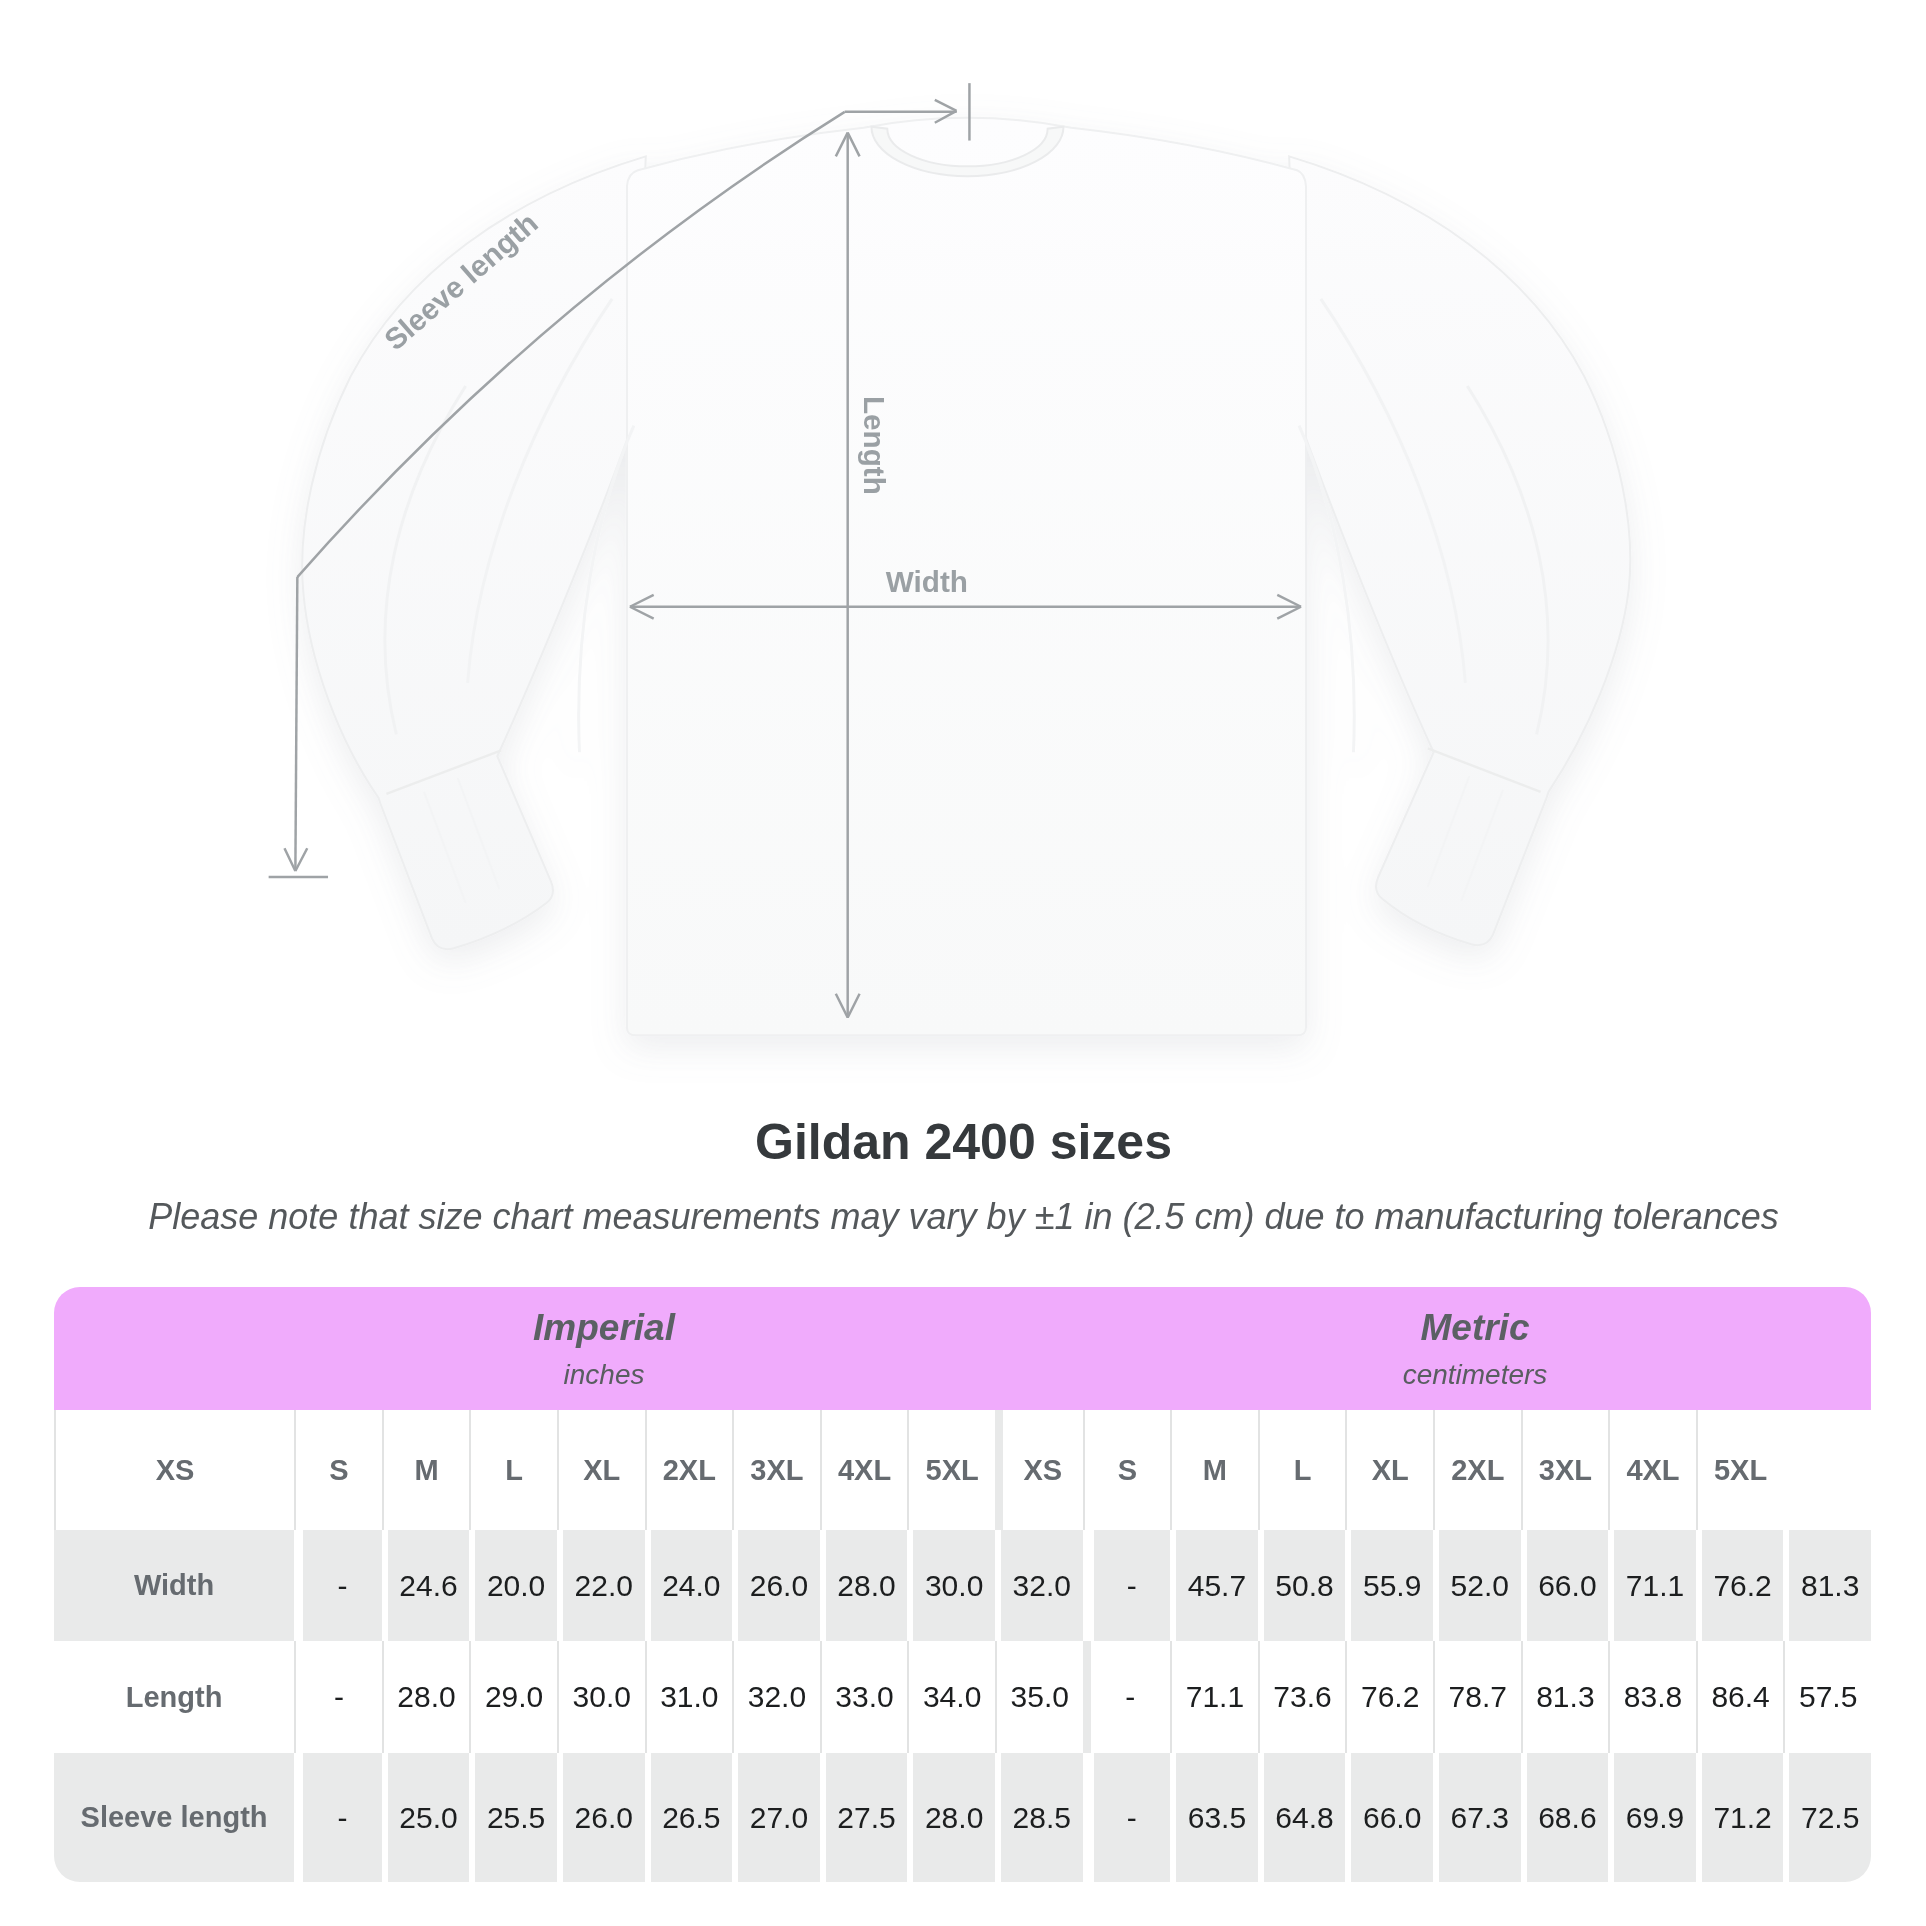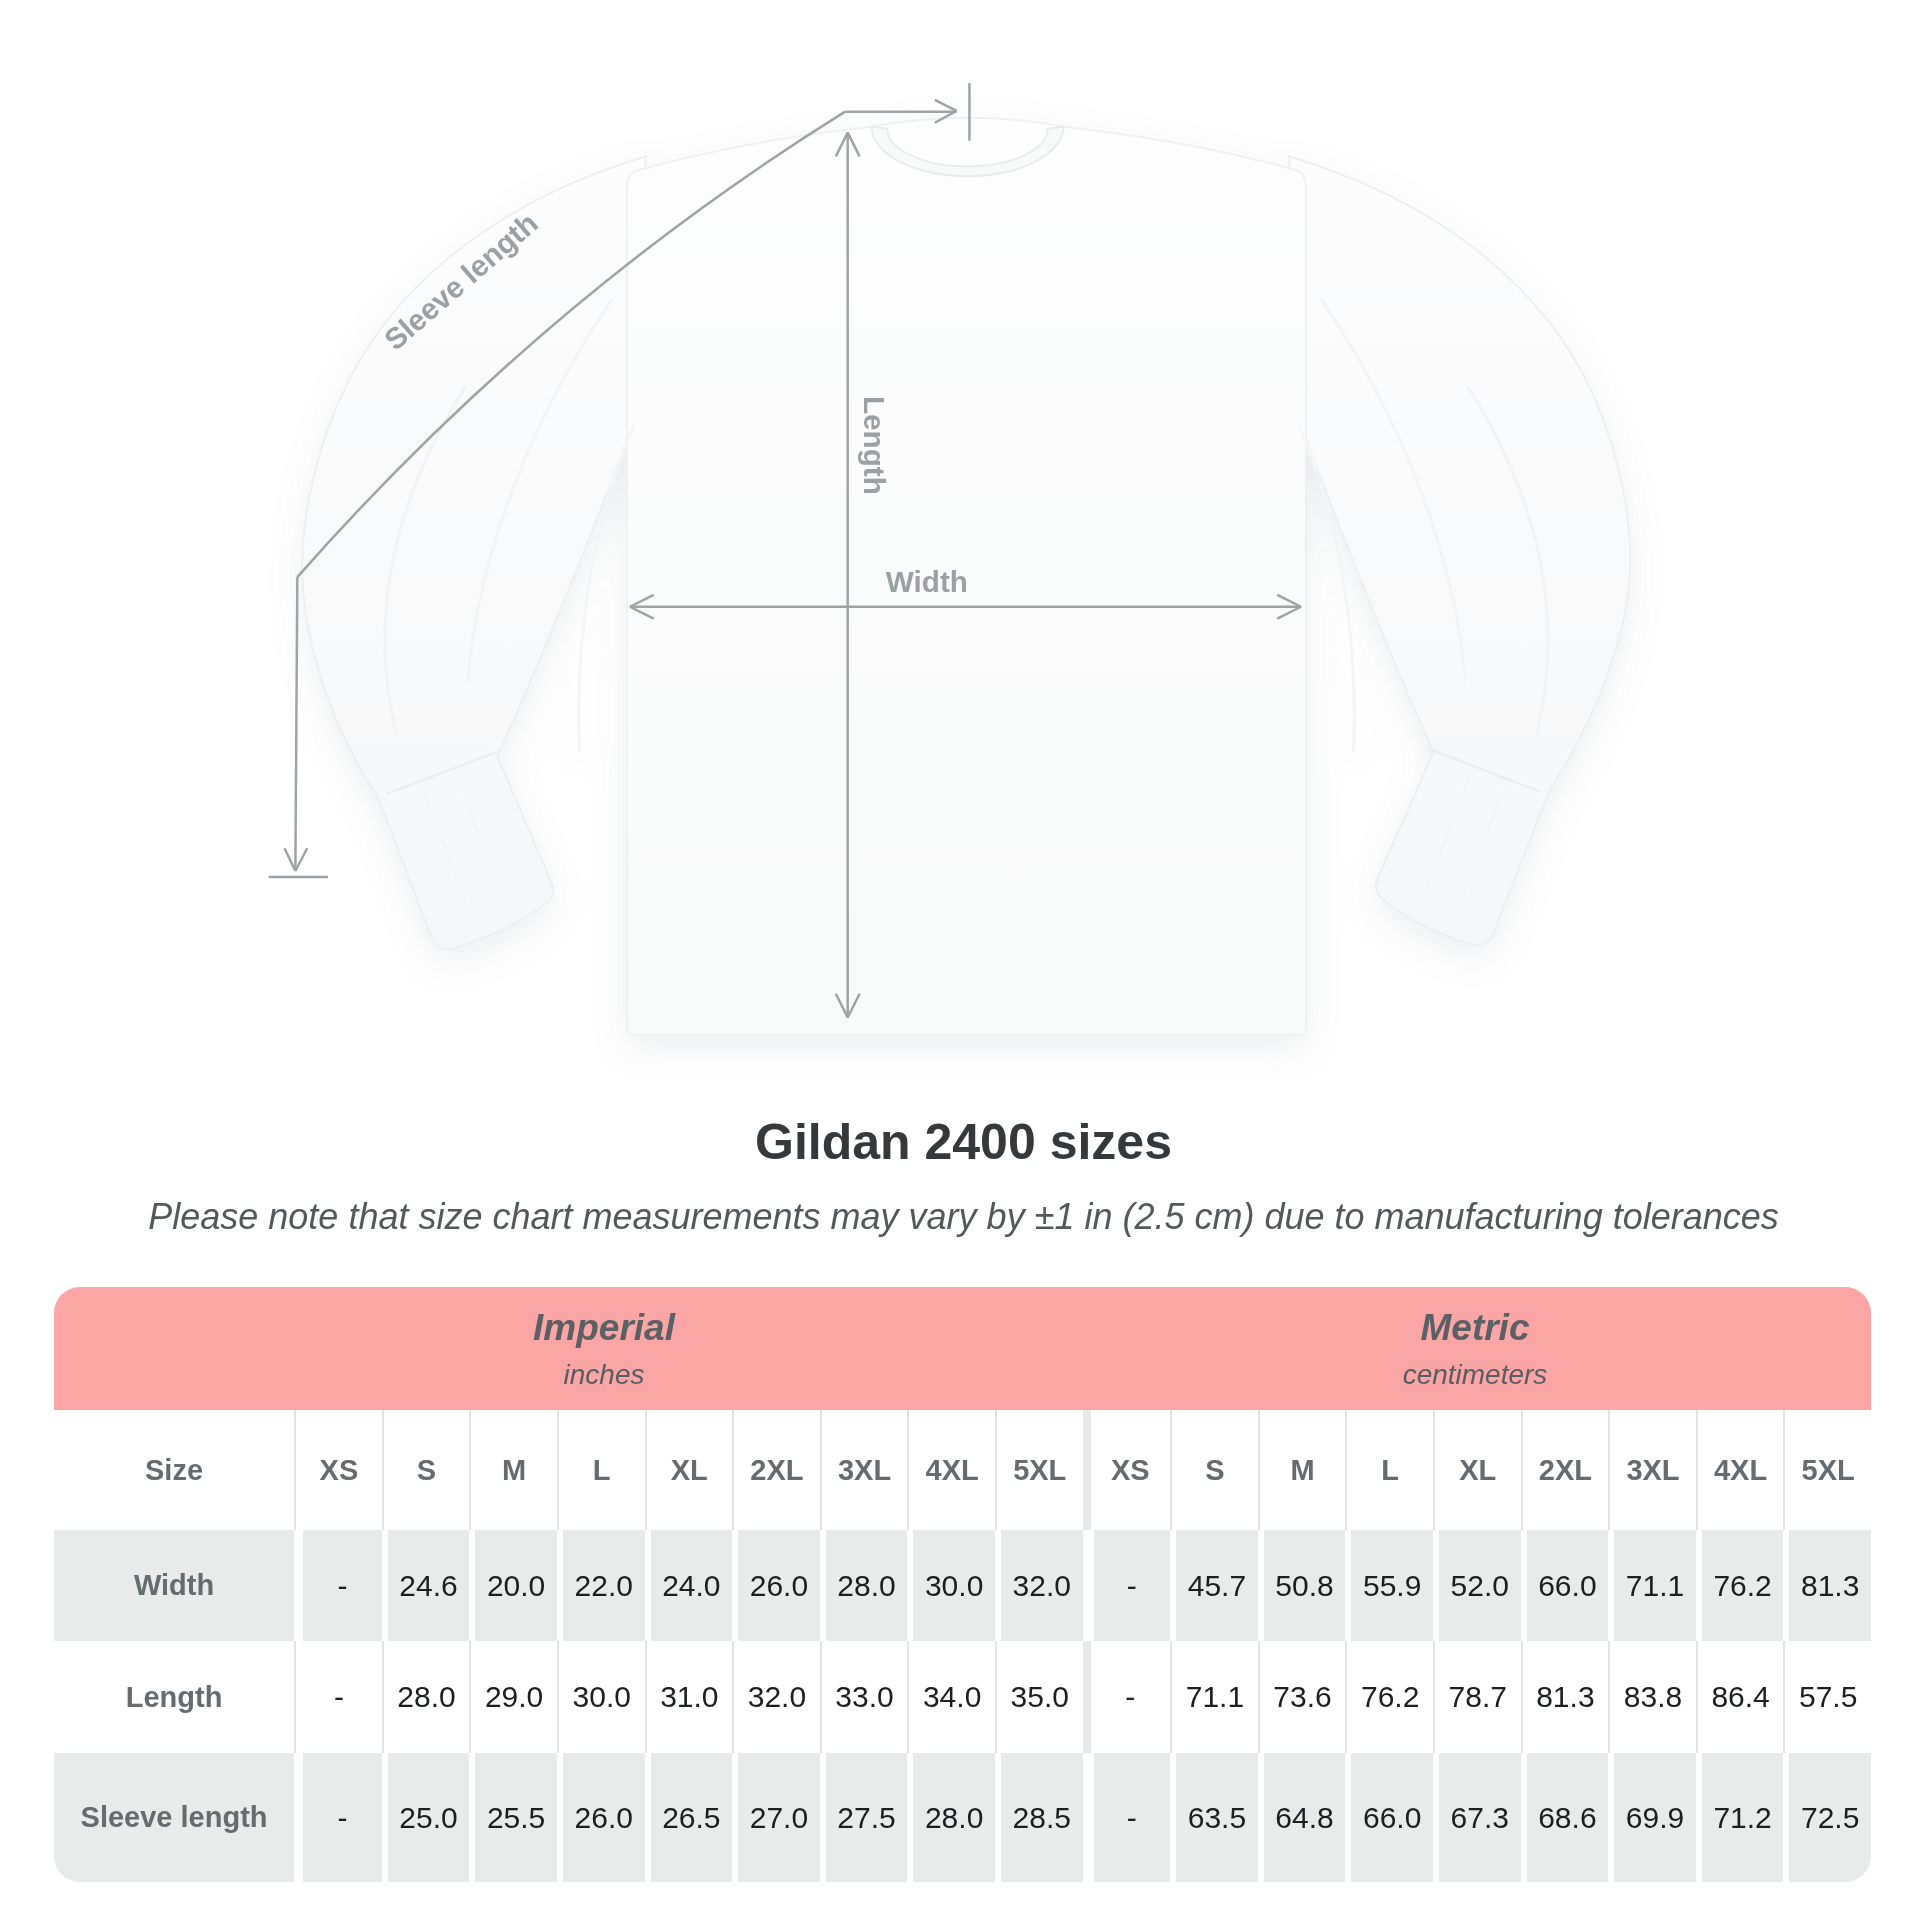--- a/index.html
+++ b/index.html
@@ -17,21 +17,21 @@
   }
   .chart-subtitle{
     position:absolute;left:0;top:1196px;width:1927px;text-align:center;
     font-size:36px;font-style:italic;color:#54585b;
   }
   
   .size-table{
     position:absolute;left:54px;top:1287px;width:1817px;
     border-radius:26px;overflow:hidden;background:#ffffff;
   }
-  .tgroup{position:relative;height:123px;background:#fca5a5;text-align:right;}
+  .tgroup{position:relative;height:123px;background:#f0abfc;text-align:right;}
   .tg{position:absolute;top:0;height:100%;display:flex;flex-direction:column;
       align-items:center;justify-content:center;gap:10px;transform:translateX(-50%);}
   .tg-imp{left:550px;}
   .tg-met{left:1421px;}
   .gname{font-size:37px;font-weight:bold;font-style:italic;color:#5b6064;}
   .gunit{font-size:28px;font-style:italic;color:#595d60;}
   .trow{display:grid;grid-template-columns:242fr repeat(18,88.3fr);}
   .r-sizehead{height:120px;}
   .r-gray{height:111px;}
   .r-length{height:112px;}
@@ -158,21 +158,20 @@
         <div class="gname">Imperial</div>
         <div class="gunit">inches</div>
       </div>
       <div class="tg tg-met">
         <div class="gname">Metric</div>
         <div class="gunit">centimeters</div>
       </div>
     </div>
     <div id="table-body">
         <div class="trow r-white r-sizehead">
-          <div class="cell c-label">Size</div>
           <div class="cell c-first">XS</div>
           <div class="cell">S</div>
           <div class="cell">M</div>
           <div class="cell">L</div>
           <div class="cell">XL</div>
           <div class="cell">2XL</div>
           <div class="cell">3XL</div>
           <div class="cell">4XL</div>
           <div class="cell">5XL</div>
           <div class="cell c-met-first">XS</div>

